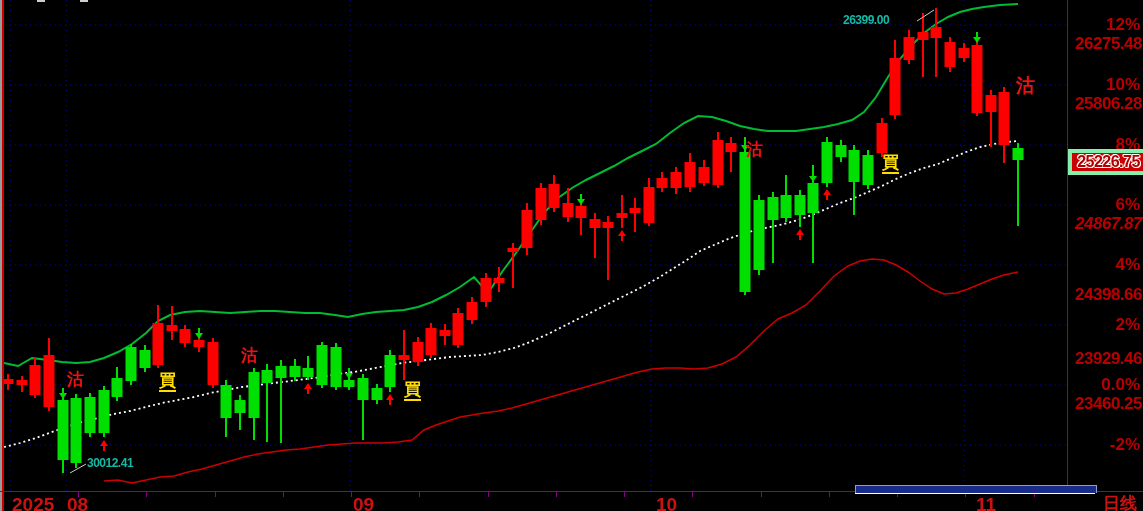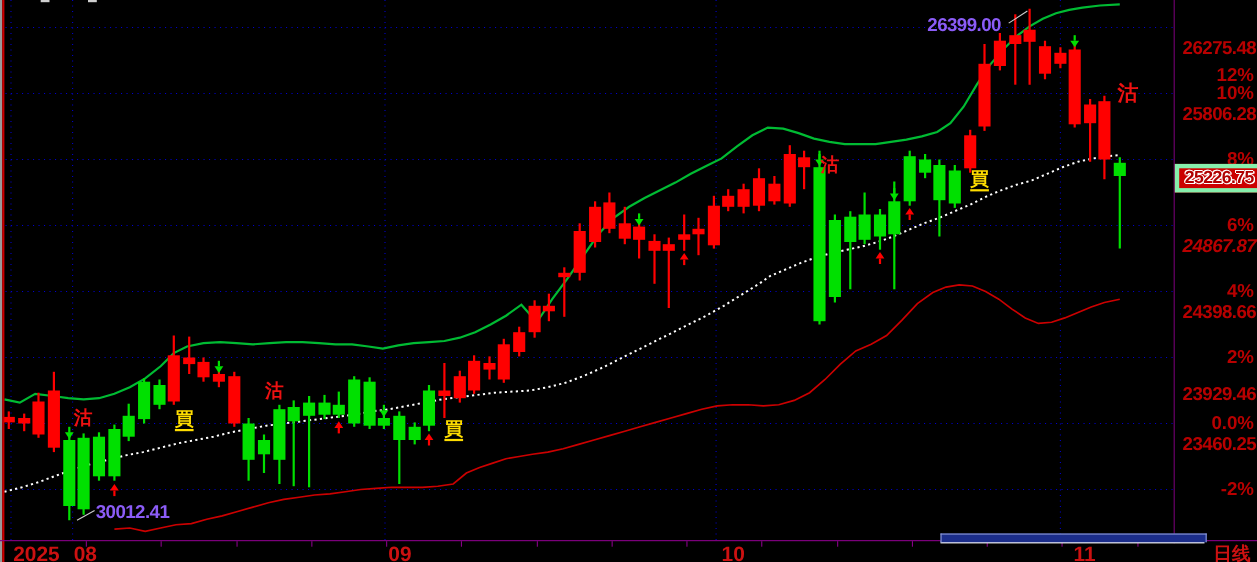--- a/index.html
+++ b/index.html
@@ -6,21 +6,21 @@
   #stage{position:relative;width:1143px;height:511px;background:#000;overflow:hidden;
          font-family:"Liberation Sans",sans-serif;}
   .lbl{position:absolute;font-weight:bold;white-space:nowrap;line-height:1;}
   .pct-lbl{color:#b80000;font-size:17px;right:3px;text-align:right;}
   .price-lbl{color:#b80000;font-size:17px;right:1px;text-align:right;letter-spacing:-0.5px;}
   .month-lbl{color:#cc1111;font-size:19px;top:495px;}
   .sig{font-size:17px;}
   .sig.sell{color:#ee1111;}
   .sig.buy{color:#ffdd00;border-bottom:2px solid #ffdd00;padding-bottom:1px;}
   .sig.big{font-size:19px;}
-  .keyprice{color:#8b5cf6;font-size:17px;letter-spacing:-0.5px;text-align:right;}
+  .keyprice{color:#14b8a6;font-size:12px;letter-spacing:-0.5px;text-align:right;}
   #price-tag{position:absolute;left:1068px;width:73px;height:18px;background:#cc0000;
              border:4px solid #86efac;color:#b00000;font-weight:bold;font-size:16px;
              text-align:center;line-height:18px;letter-spacing:-0.5px;z-index:6;
              text-shadow:-1px 0 #fff,1px 0 #fff,0 -1px #fff,0 1px #fff,1px 1px #fff,-1px -1px #fff;}
   #tf-lbl{color:#cc1111;font-size:17px;top:495px;left:1103px;}
   .edge{position:absolute;top:0;height:511px;}
   #scrollbar{position:absolute;background:#1b2d8a;border:1px solid #8d9ad8;border-bottom:none;z-index:5;}
   #scroll-underline{position:absolute;background:#ffffff;height:2px;z-index:5;}
   #x-axis-line{position:absolute;left:0;width:1143px;height:1px;background:#880088;top:491px;}
   .wtick{position:absolute;width:1px;height:5px;background:#880088;top:492px;}
@@ -242,30 +242,30 @@
 
   <div id="price-tag" style="top: 149px;">25226.75</div>
 
 <div class="lbl sig sell" style="left:67px;top:371px;">沽</div>
     <div class="lbl sig buy" style="left:159px;top:372px;">買</div>
     <div class="lbl sig sell" style="left:241px;top:347px;">沽</div>
     <div class="lbl sig buy" style="left:404px;top:381px;">買</div>
     <div class="lbl sig sell" style="left:746px;top:141px;">沽</div>
     <div class="lbl sig buy" style="left:882px;top:154px;">買</div>
     <div class="lbl sig sell big" style="left:1016px;top:76px;">沽</div>
-    <div class="lbl pct-lbl" style="top:16px;margin-top:44px;">12%</div>
+    <div class="lbl pct-lbl" style="top:16px;">12%</div>
     <div class="lbl price-lbl" style="top:35px;z-index:1;">26275.48</div>
     <div class="lbl pct-lbl" style="top:76px;text-align:center;">10%</div>
     <div class="lbl price-lbl" style="top:95px;z-index:1;">25806.28</div>
     <div class="lbl pct-lbl" style="top:136px;">8%</div>
     <div class="lbl price-lbl" style="top:155px;z-index:1;">25337.07</div>
     <div class="lbl pct-lbl" style="top:196px;">6%</div>
     <div class="lbl price-lbl" style="top:215px;z-index:1;font-style:italic;">24867.87</div>
     <div class="lbl pct-lbl" style="top:256px;">4%</div>
-    <div class="lbl price-lbl" style="top:275px;z-index:1;">24398.66</div>
+    <div class="lbl price-lbl" style="top:286px;z-index:1;">24398.66</div>
     <div class="lbl pct-lbl" style="top:316px;">2%</div>
     <div class="lbl price-lbl" style="top:350px;z-index:1;">23929.46</div>
     <div class="lbl pct-lbl" style="top:376px;">0.0%</div>
     <div class="lbl price-lbl" style="top:395px;z-index:1;">23460.25</div>
     <div class="lbl pct-lbl" style="top:436px;">-2%</div>
     <div class="lbl month-lbl" style="left:12px;">2025</div>
     <div class="lbl month-lbl" style="left:67px;">08</div>
     <div class="lbl month-lbl" style="left:353px;">09</div>
     <div class="lbl month-lbl" style="left:656px;">10</div>
     <div class="lbl month-lbl" style="left:976px;">11</div>

